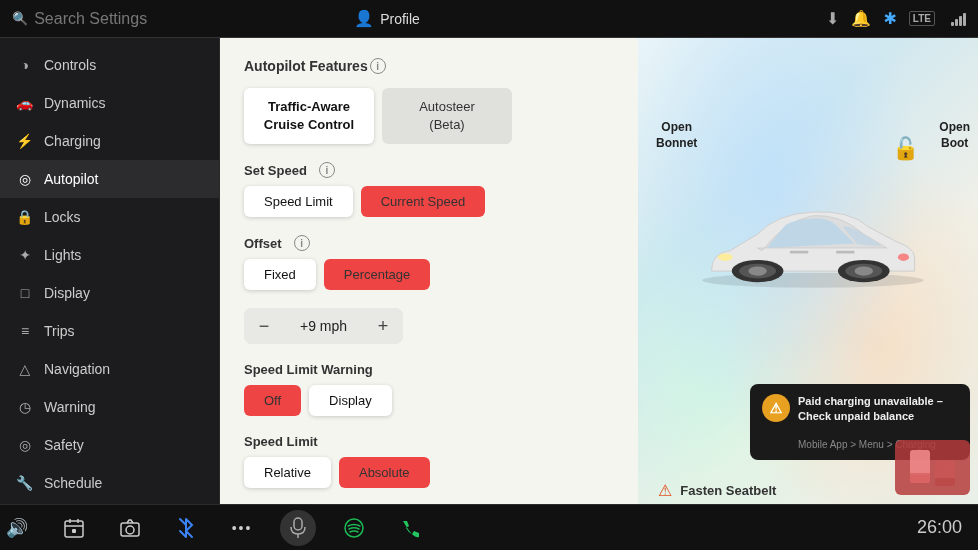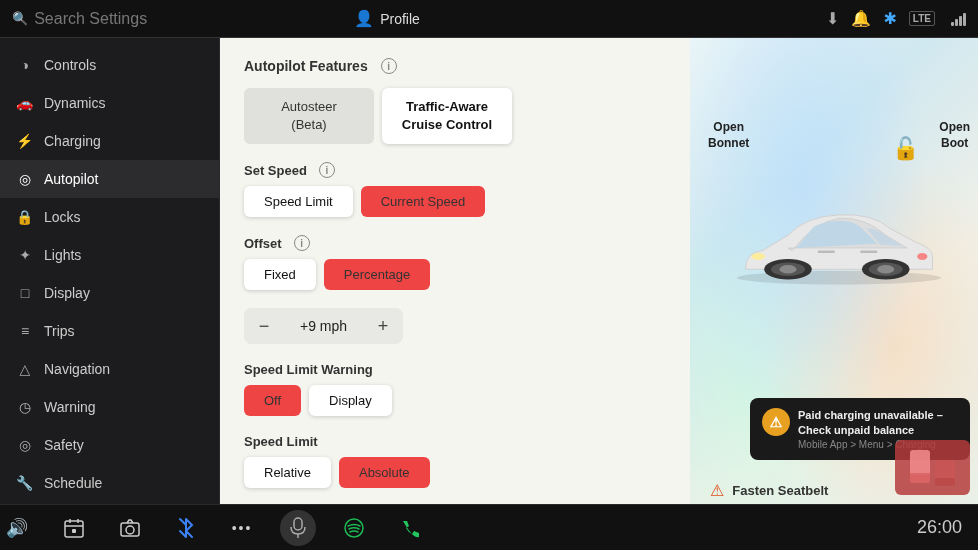--- a/index.html
+++ b/index.html
@@ -94,21 +94,21 @@
       overflow-y: auto;
     }
 
     .section-title {
       font-size: 14px;
       font-weight: 600;
       color: #333;
       margin-bottom: 14px;
       display: flex;
       align-items: center;
-      gap: 13px;
+      gap: 2px;
     }
     .info-icon {
       display: inline-flex;
       align-items: center;
       justify-content: center;
       width: 16px;
       height: 16px;
       border: 1.5px solid #888;
       border-radius: 50%;
       font-size: 10px;
@@ -183,21 +183,21 @@
       padding: 0 16px;
       font-size: 14px;
       font-weight: 500;
       color: #222;
       min-width: 70px;
       text-align: center;
     }
 
     
     .right-panel {
-      width: 288px;
+      width: 340px;
       background: linear-gradient(135deg, #e8f4f8 0%, #d0e8f0 30%, #f0f0e8 60%, #e8f0e8 100%);
       position: relative;
       overflow: hidden;
       flex-shrink: 0;
     }
 
     
     .swirl-bg {
       position: absolute;
       inset: 0;
@@ -254,21 +254,21 @@
     .warning-text-area { flex: 1; }
     .warning-title {
       font-size: 11px;
       color: #eee;
       font-weight: 600;
       line-height: 1.3;
     }
     .warning-subtitle {
       font-size: 10px;
       color: #888;
-      margin-top: 2px;
+      margin-top: 16px;
     }
 
     
     .seatbelt-warning {
       position: absolute;
       bottom: 50px;
       left: 20px;
       display: flex;
       align-items: center;
       gap: 8px;
@@ -431,24 +431,24 @@
     </div>
   </div>
 
   <div class="content-area">
 
     <div class="section-title">
       <span>Autopilot Features</span>
       <span class="info-icon">i</span>
     </div>
     <div class="btn-group">
+      <button class="btn-large active" style="white-space:pre-line;line-height:1.4;">Traffic-Aware
+Cruise Control</button>
       <button class="btn-large" style="white-space:pre-line;line-height:1.4;">Autosteer
 (Beta)</button>
-      <button class="btn-large active" style="white-space:pre-line;line-height:1.4;">Traffic-Aware
-Cruise Control</button>
     </div>
 
     <div class="subsection-label">
       <span>Set Speed</span>
       <span class="info-icon">i</span>
     </div>
     <div class="btn-group">
       <button class="btn active">Speed Limit</button>
       <button class="btn">Current Speed</button>
     </div>

